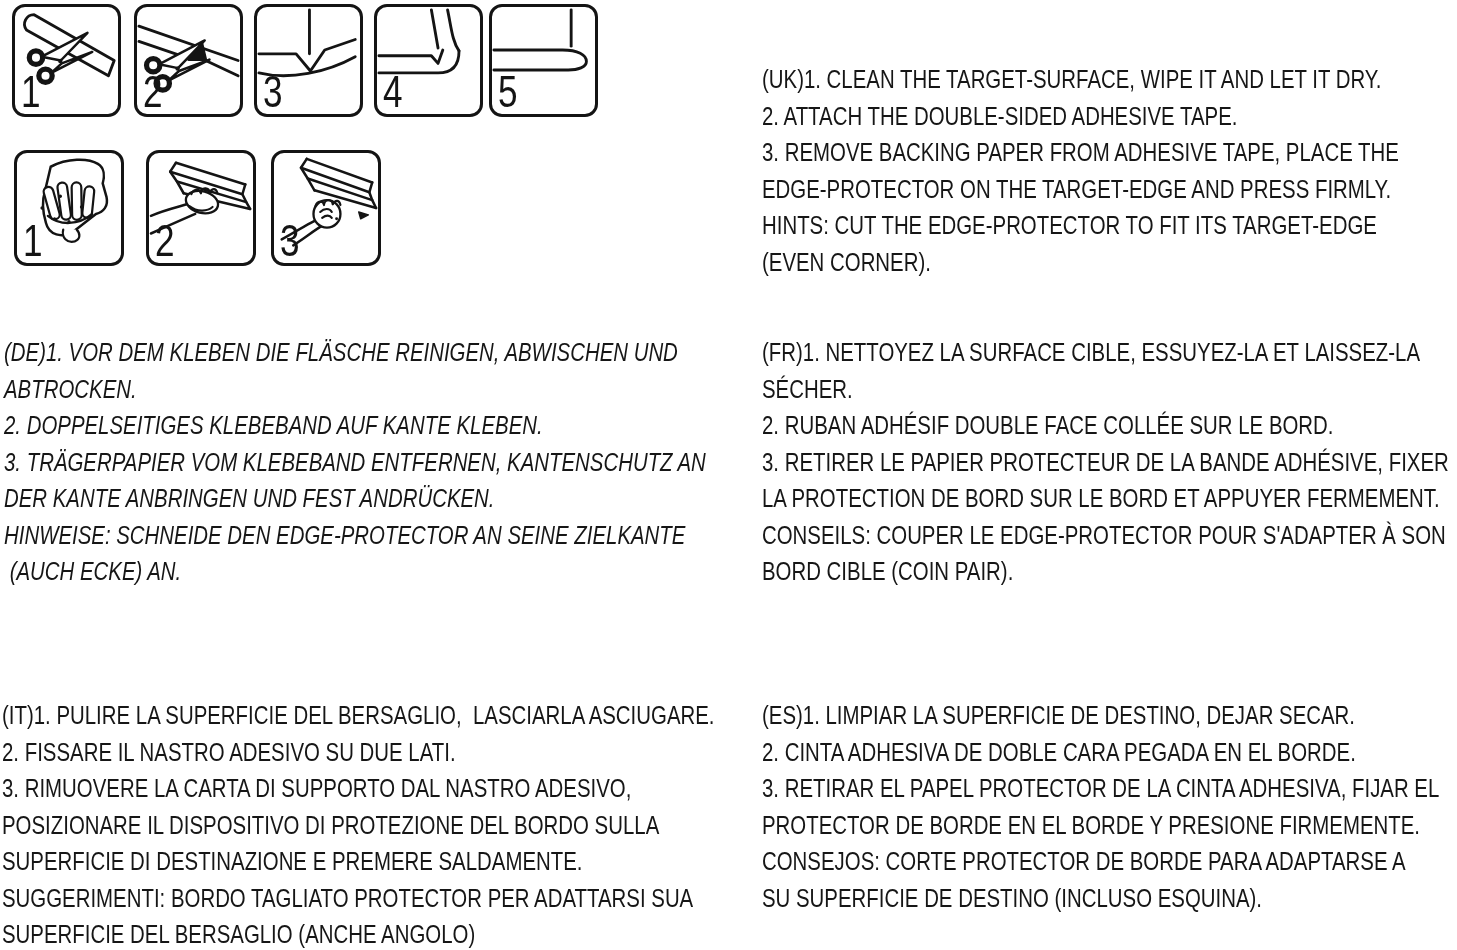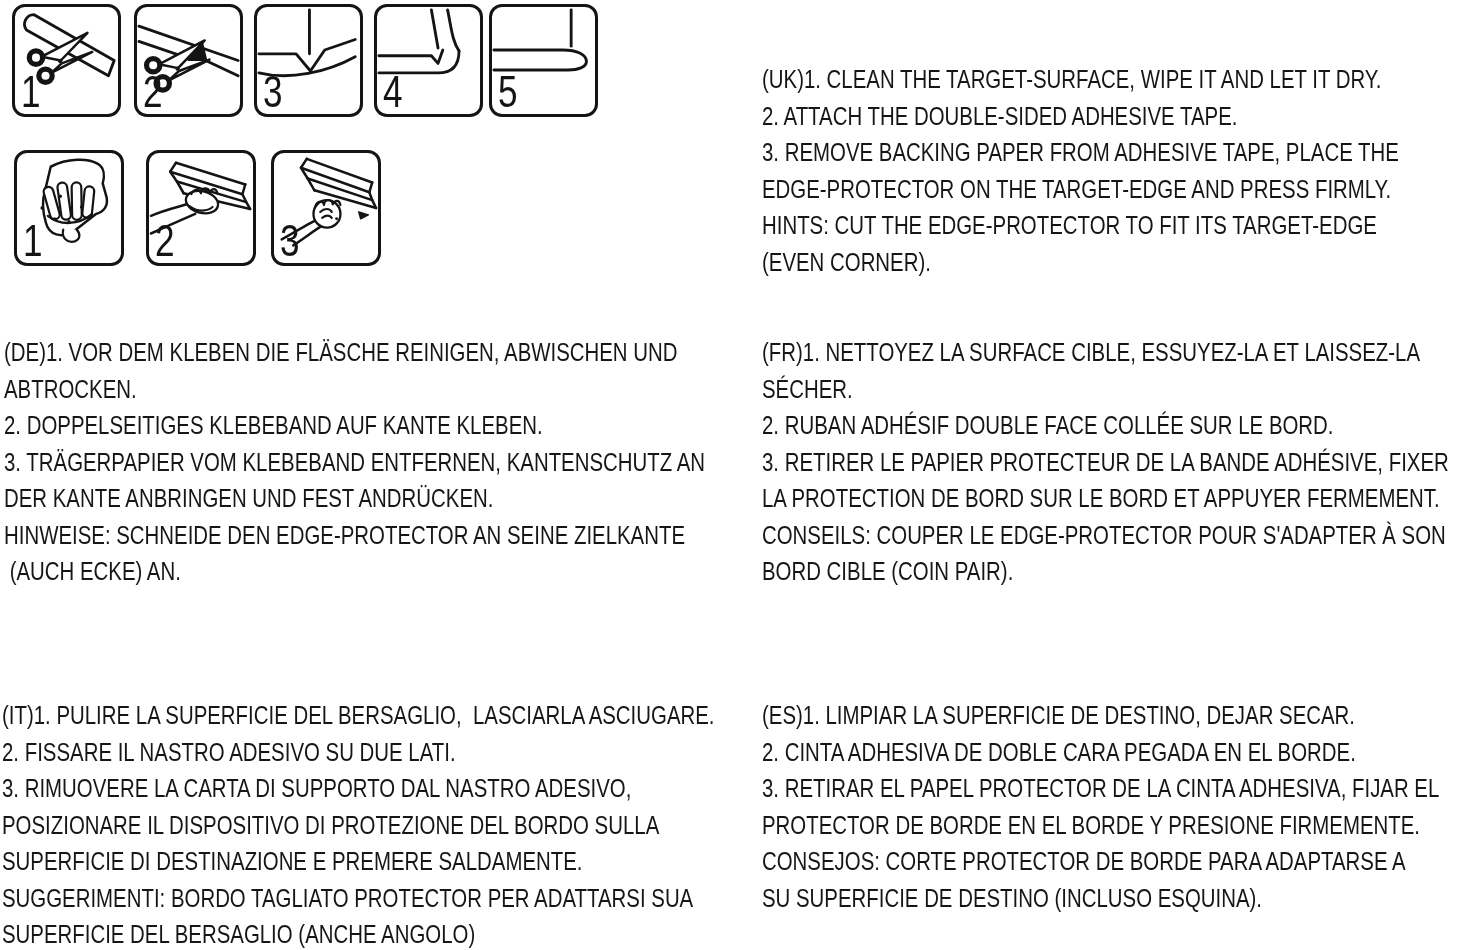--- a/index.html
+++ b/index.html
@@ -22,21 +22,21 @@
   .row2{top:150px;width:110px;height:116px;}
   .b11{left:12px;} .b12{left:134px;} .b13{left:254px;} .b14{left:374px;} .b15{left:489px;}
   .b21{left:14px;} .b22{left:146px;} .b23{left:271px;}
   
   .tblock{position:absolute;}
   .tline{
     font-size:26.5px;line-height:36.5px;color:#161616;white-space:pre;
     transform:scaleX(0.77);transform-origin:0 50%;
   }
   .uk{left:762px;top:61px;}
-  .de{left:4px;top:334px;}
+  .de{left:4px;top:334px;font-style:italic;}
   .fr{left:762px;top:334px;}
   .it{left:2px;top:697px;}
   .es{left:762px;top:697px;}
   .defs-svg{position:absolute;width:0;height:0;}
 </style>
 </head>
 <body>
 
 <div class="page">
 

